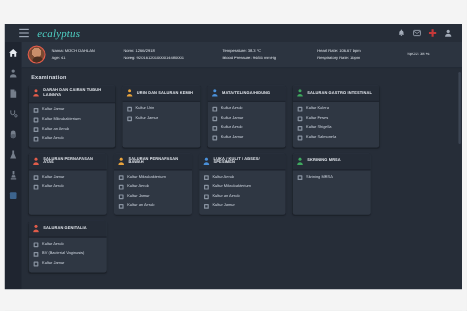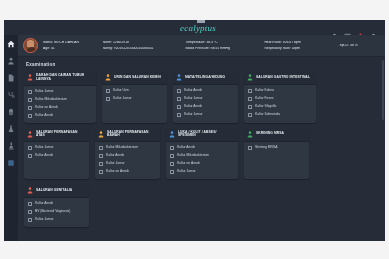--- a/index.html
+++ b/index.html
@@ -38,21 +38,21 @@
     position: absolute; left: 4px; top: 20px;
     width: 381px; height: 221px;
     background: #262d38;
     overflow: hidden;
   }
 
   
   .topbar {
     position: absolute; left: 0; top: 0; width: 381px; height: 15px;
     background: #262d38;
-    display: flex; align-items: center; flex-direction: column;
+    display: flex; align-items: center;
   }
   .hamburger {
     width: 8px; height: 7px; margin-left: 12px;
     display: flex; flex-direction: column; justify-content: space-between;
   }
   .hamburger i { display: block; height: 1px; background: #9aa4b2; }
   .brand {
     margin-left: 7px;
     color: #4fd1c5;
     font-size: 9px;

